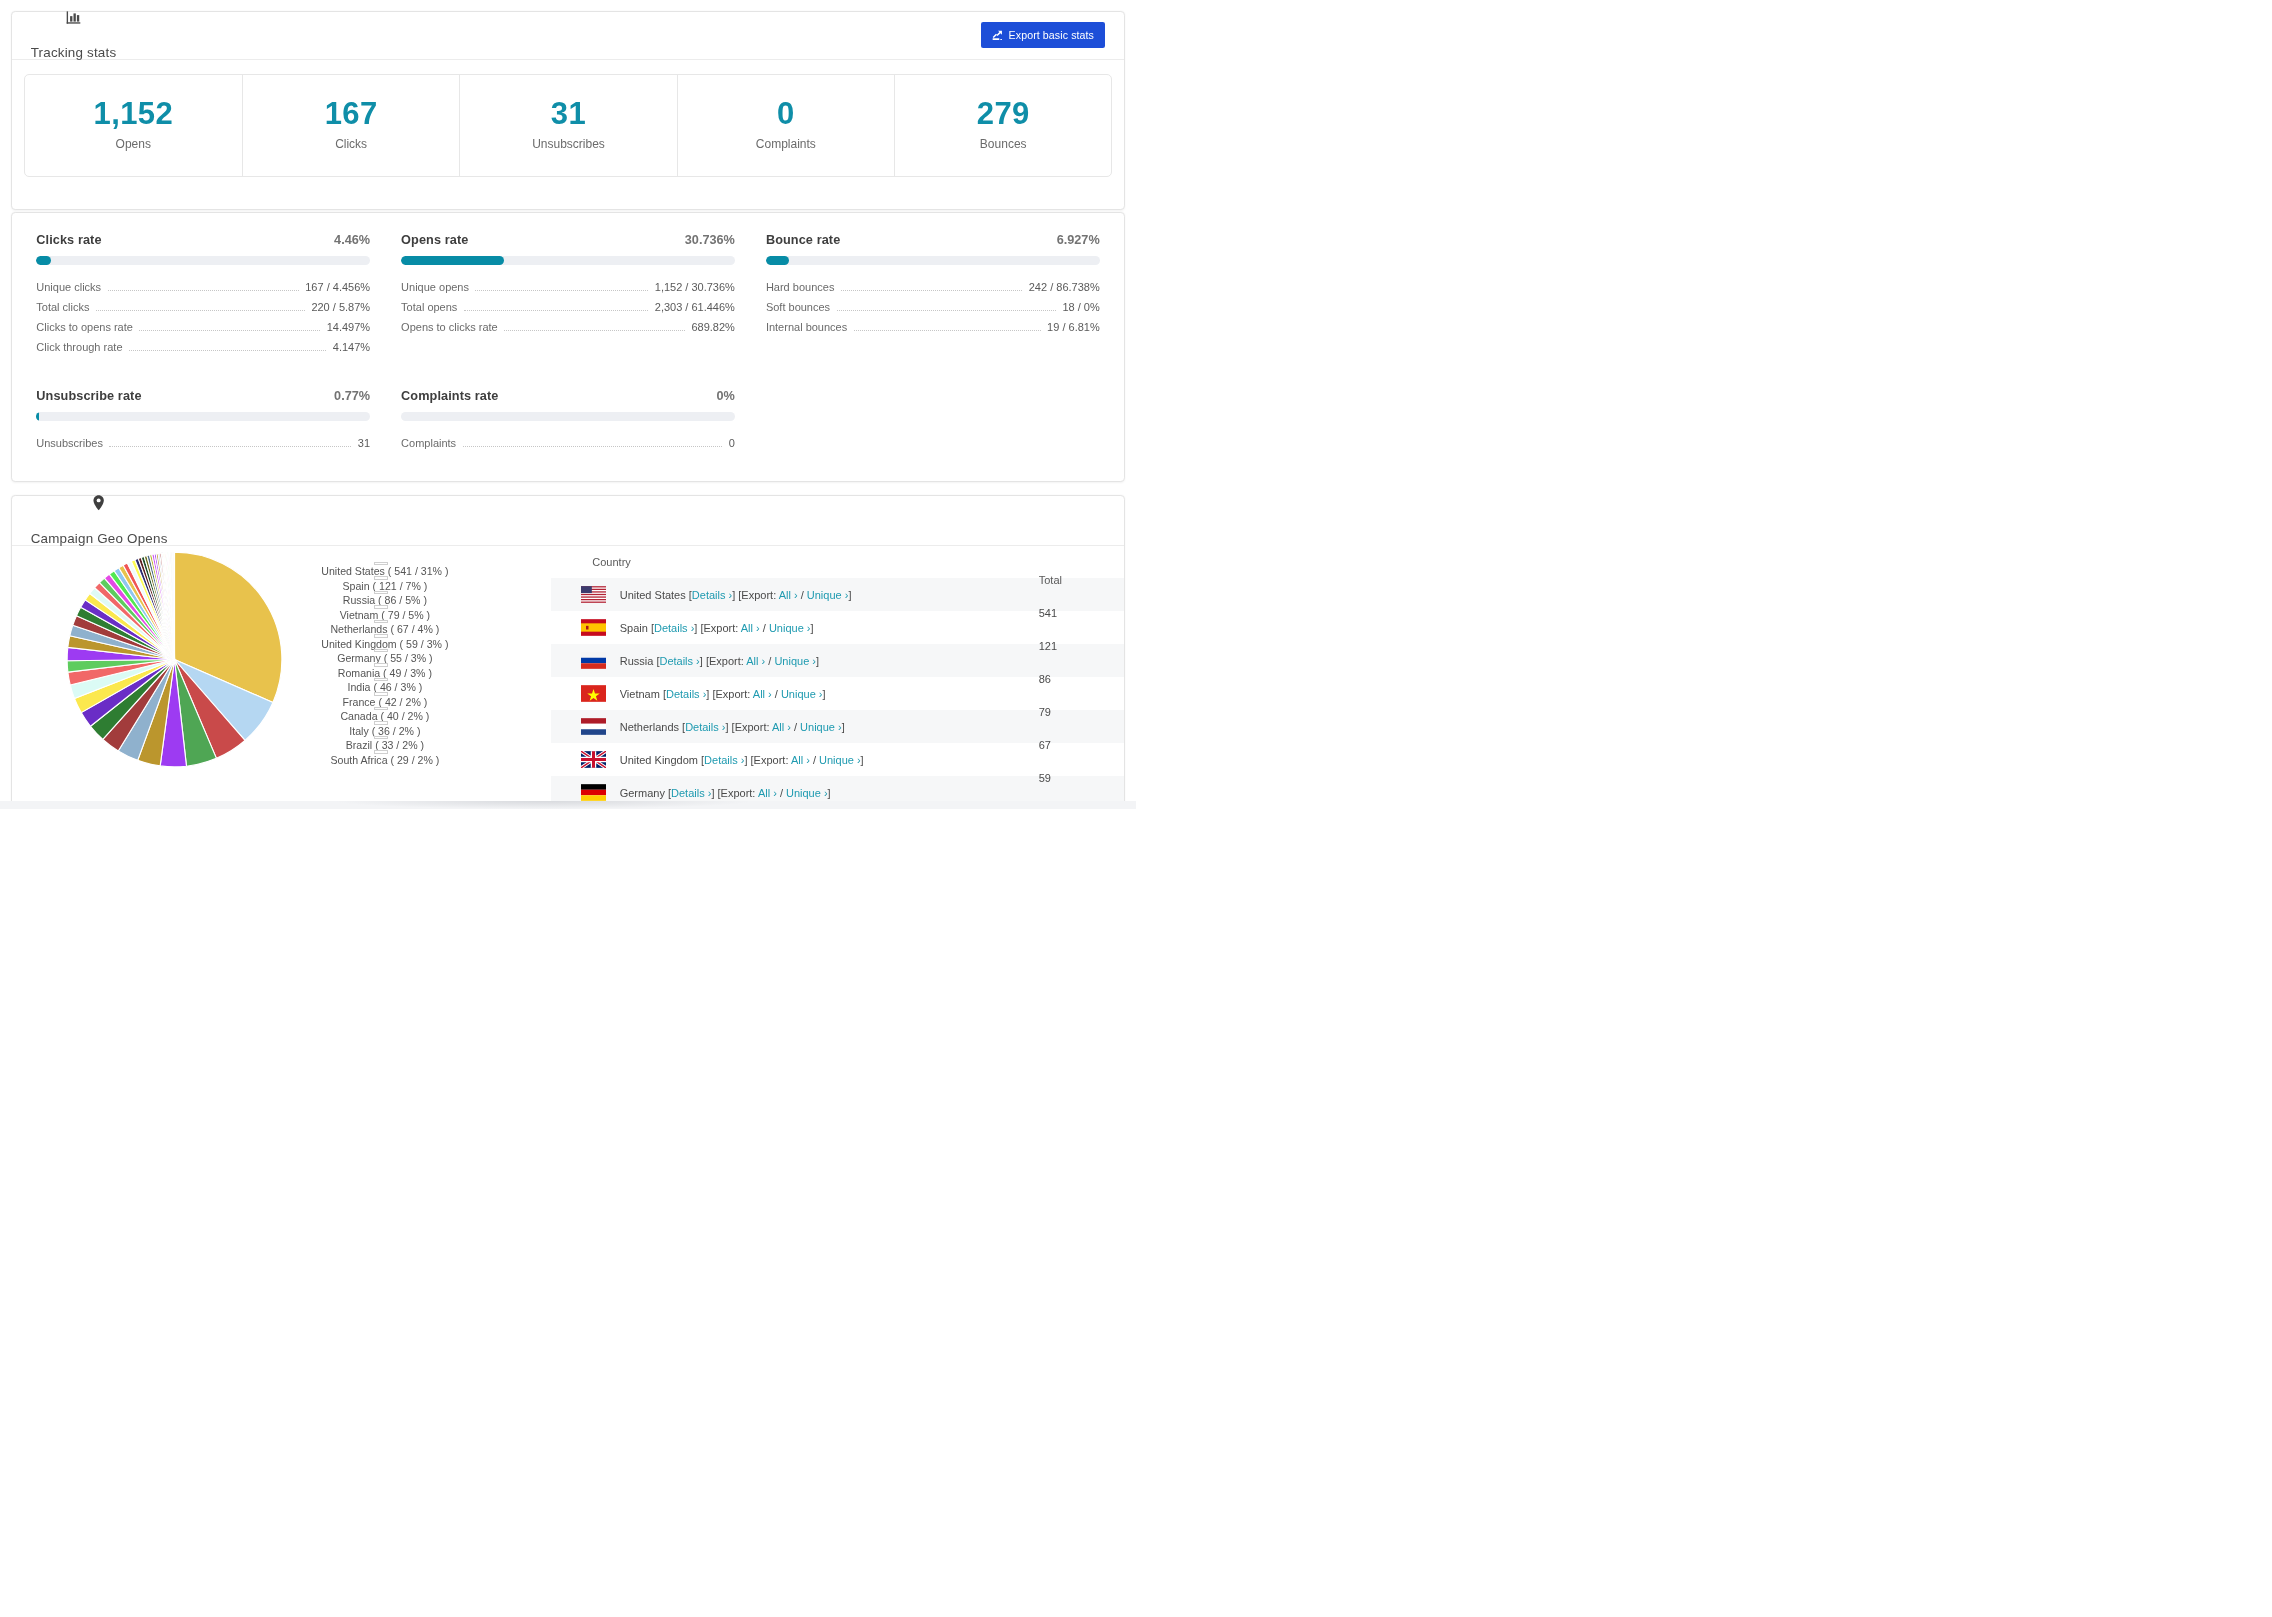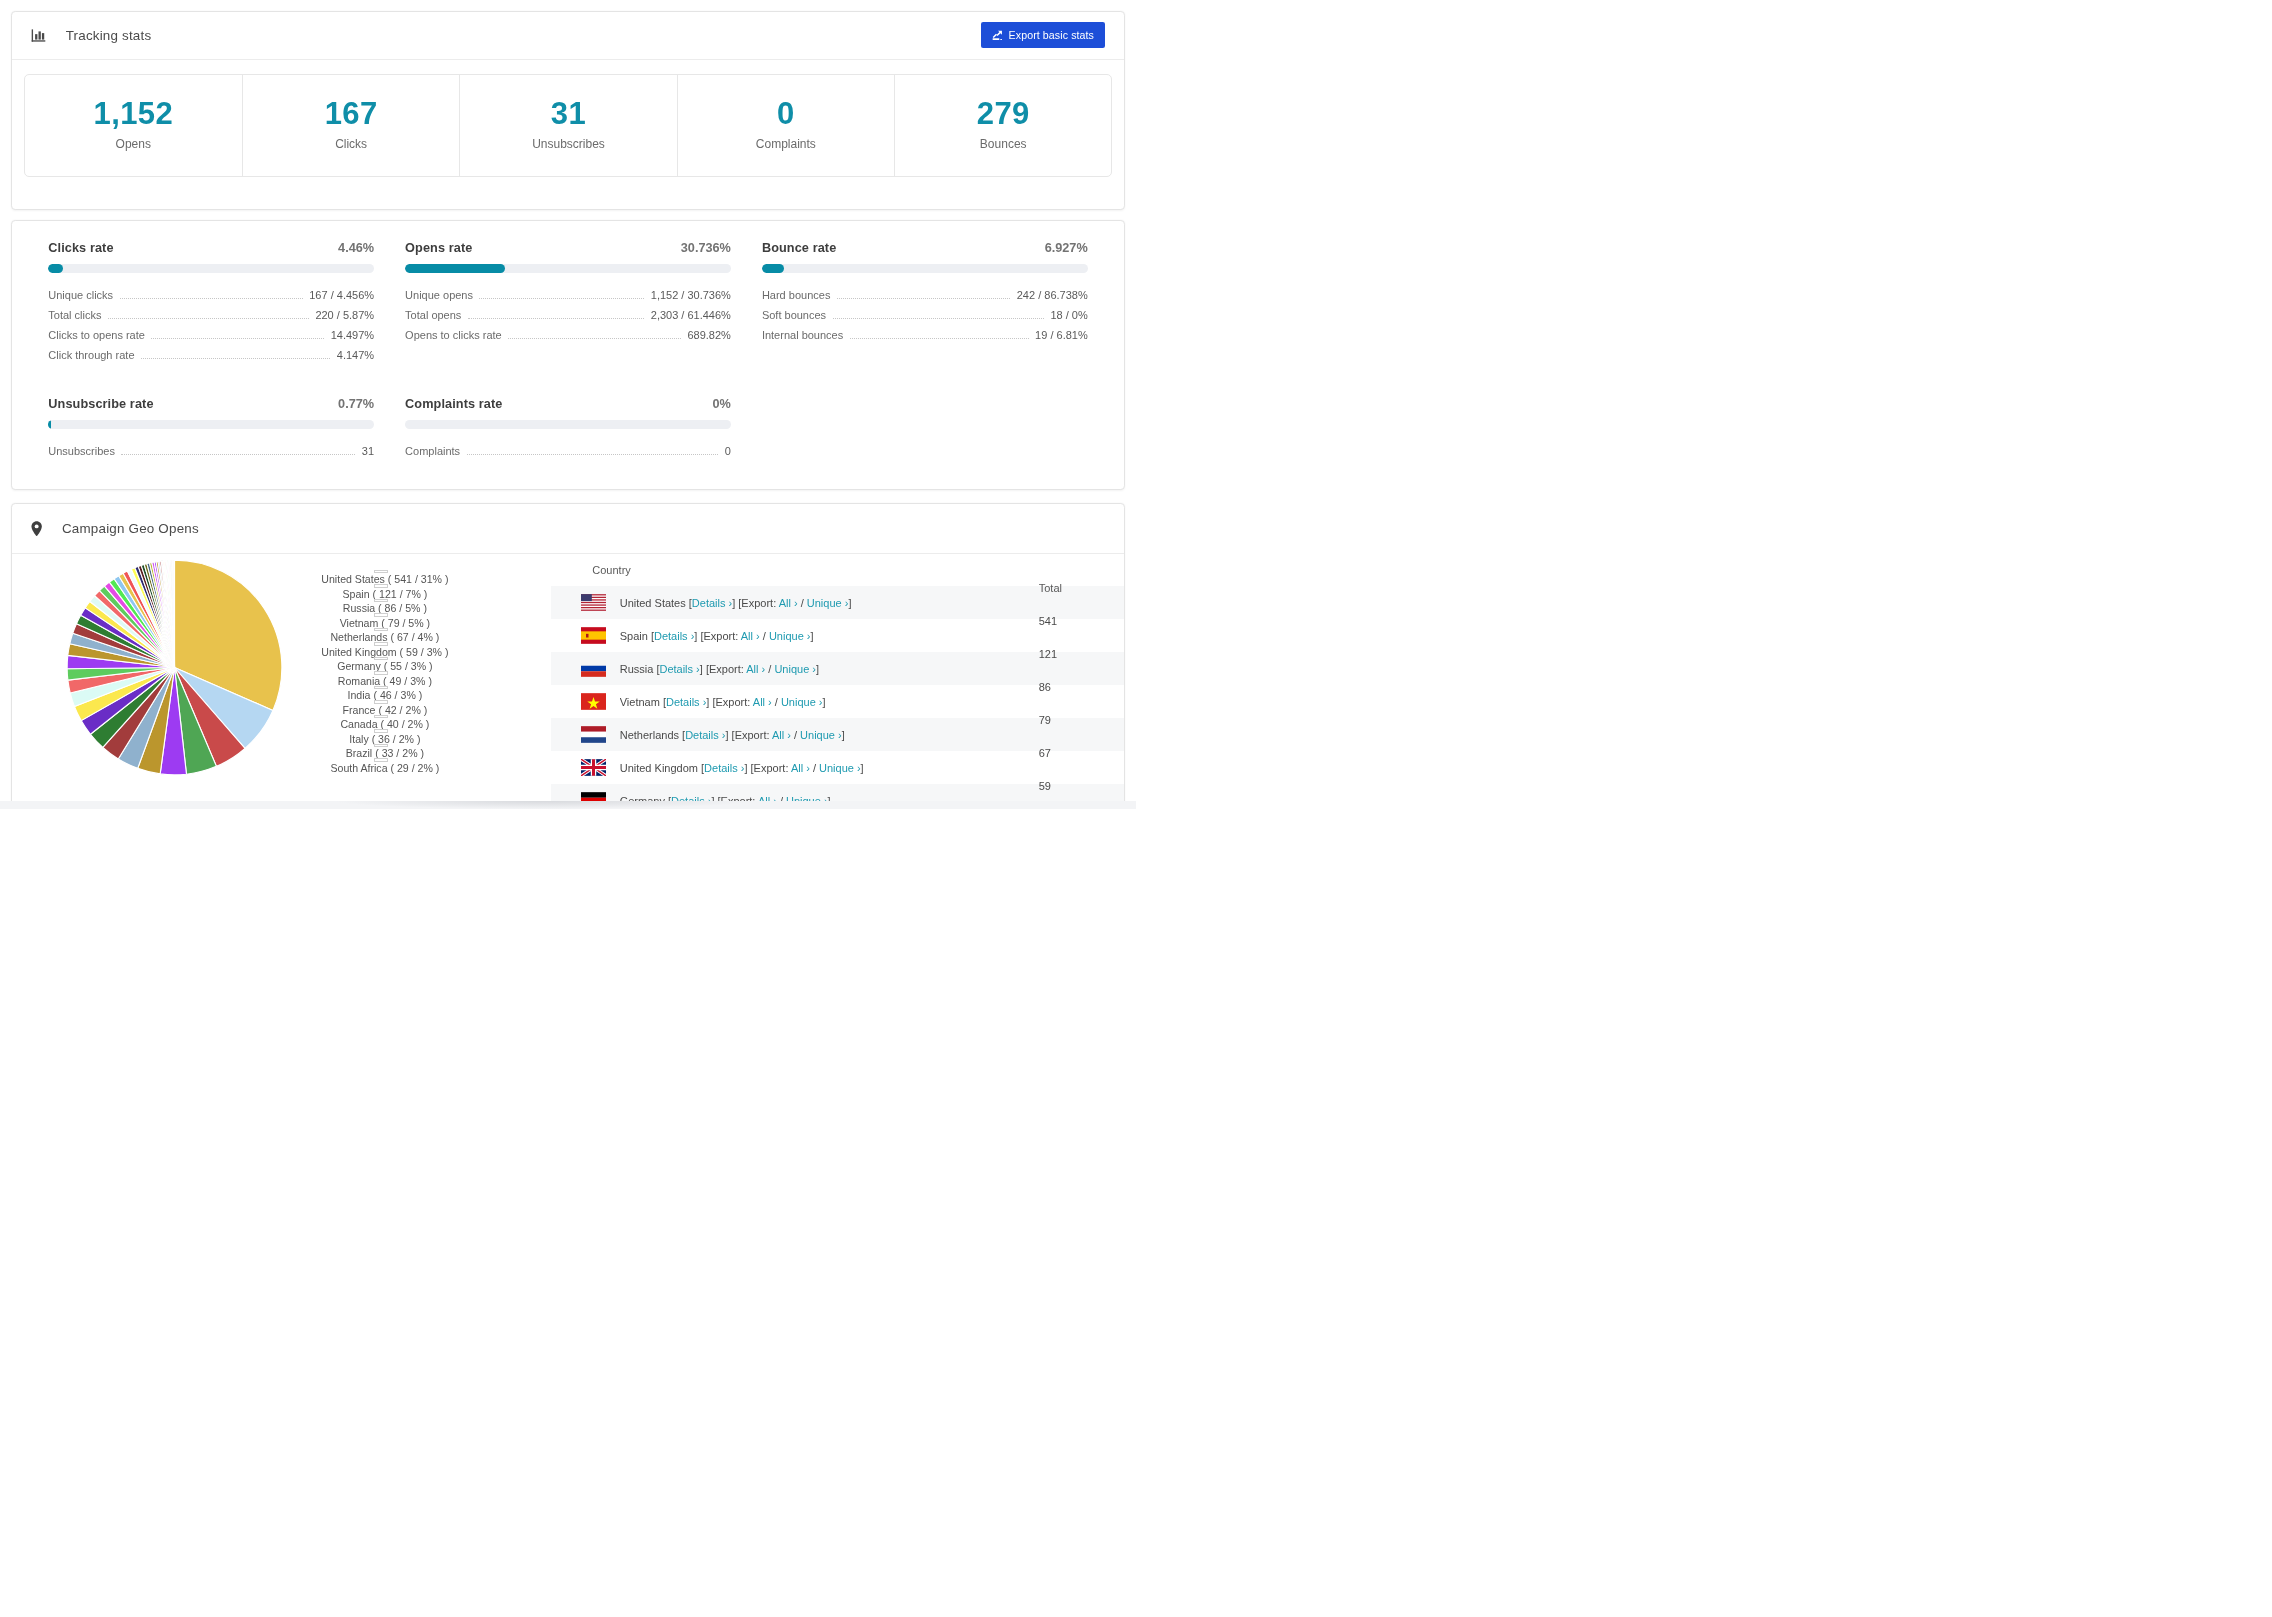--- a/index.html
+++ b/index.html
@@ -1,36 +1,36 @@
 <!DOCTYPE html>
 <html style="font-size:11.3px"><head>
 <meta charset="utf-8">
 <style>
   html,body{margin:0;padding:0;background:#fff;}
   body{width:1136px;height:809px;position:relative;overflow:hidden;
        font-family:"Liberation Sans",sans-serif;color:#4a4a4a;}
   .card{margin:0 11.3px;background:#fff;border:0.7px solid #e4e4e4;border-radius:4.2px;
         box-shadow:0 0.7px 2.1px rgba(0,0,0,.05);box-sizing:border-box;}
   .card-header{display:flex;align-items:center;padding:0 18.4px;border-bottom:0.7px solid #ececec;}
-  .card-title{font-size:13.4px;color:#4a4a4a;letter-spacing:0.2px;display:flex;align-items:center;gap:20px;}
+  .card-title{font-size:13.4px;color:#4a4a4a;letter-spacing:0.2px;display:flex;align-items:center;gap:20px;flex-direction:column;}
   .spacer{flex:1;}
   
   #card-tracking{margin-top:10.6px;}
   #card-tracking .card-header{height:47px;}
   .export-btn{background:#1d4ed8;color:#fff;border:none;border-radius:2.1px;height:26px;
               padding:0 11.3px;font-size:10.6px;font-family:inherit;display:flex;align-items:center;
               gap:5.6px;cursor:pointer;letter-spacing:0.1px;}
   .stats-wrap{padding:14px 11.3px 32px;}
   .stats-grid{display:grid;grid-template-columns:repeat(5,1fr);border:0.7px solid #e7e7e7;border-radius:5px;}
   .stat-cell{text-align:center;padding:21px 0 25.4px;border-left:0.7px solid #e7e7e7;}
   .stat-cell:first-child{border-left:none;}
   .stat-value{font-size:31px;font-weight:700;color:#0f8ea8;letter-spacing:0.4px;}
   .stat-label{font-size:12px;color:#6b6b6b;margin-top:5px;}
   
-  #card-rates{margin-top:10px;padding:20px 36px 24px;text-align:right;}
+  #card-rates{margin-top:2px;padding:20px 24px 24px;text-align:right;}
   .rates-grid{display:grid;grid-template-columns:repeat(3,1fr);column-gap:31px;row-gap:28px;}
   .rate-head{display:flex;align-items:baseline;}
   .rate-title{font-size:12.7px;font-weight:700;color:#3e3e3e;letter-spacing:0.1px;}
   .rate-value{font-size:12.7px;font-weight:700;color:#737373;margin-left:auto;}
   .rate-track{margin-top:9.2px;height:9.2px;border-radius:5px;background:#edeff3;overflow:hidden;}
   .rate-fill{height:100%;border-radius:5px;background:#078ca6;}
   .rate-rows{margin-top:15.5px;}
   .rate-row{display:flex;align-items:baseline;height:20px;font-size:11px;}
   .rate-row .lbl{color:#6b6b6b;white-space:nowrap;}
   .rate-row .leader{flex:1;border-bottom:0.7px dotted #c6c6c6;margin:0 6.4px 2.8px 6.4px;}

